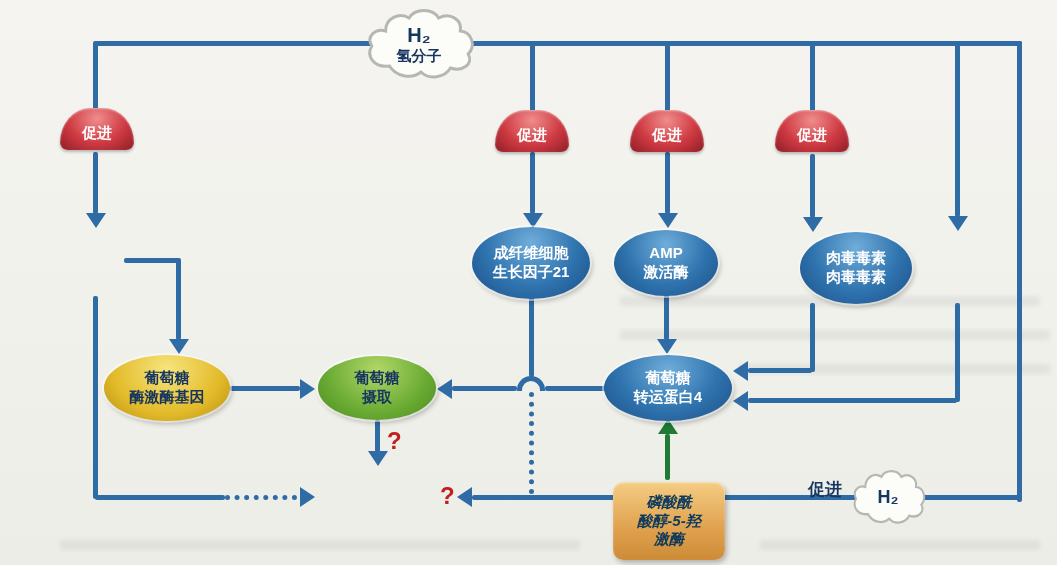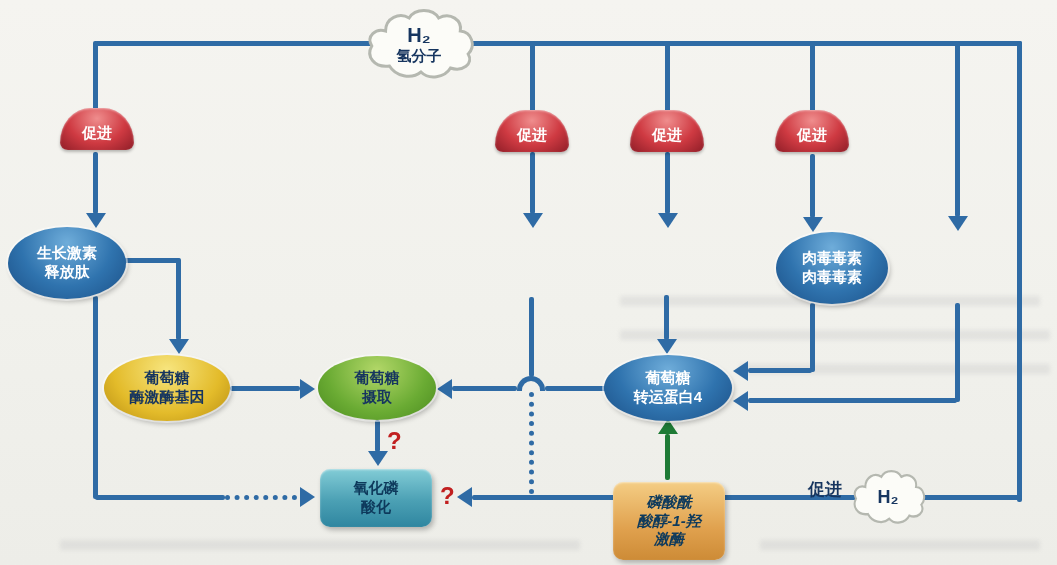--- a/index.html
+++ b/index.html
@@ -167,48 +167,48 @@
   <div class="dome" style="left:495px;top:110px;">
     <span>促进</span>
   </div>
   <div class="dome" style="left:630px;top:110px;">
     <span>促进</span>
   </div>
   <div class="dome" style="left:775px;top:110px;">
     <span>促进</span>
   </div>
 
-  <div class="ellipse blue" style="left:8px;top:227px;width:118px;height:72px;">
-    <span>生长激素</span>
-    <span>释放肽</span>
-  </div>
-  <div class="ellipse blue" style="left:776px;top:232px;width:112px;height:72px;">
+  <div class="ellipse blue" style="left:472px;top:227px;width:118px;height:72px;">
+    <span>成纤维细胞</span>
+    <span>生长因子21</span>
+  </div>
+  <div class="ellipse blue" style="left:614px;top:230px;width:104px;height:66px;">
+    <span>AMP</span>
+    <span>激活酶</span>
+  </div>
+  <div class="ellipse blue" style="left:800px;top:232px;width:112px;height:72px;">
     <span>肉毒毒素</span>
     <span>肉毒毒素</span>
   </div>
 
   <div class="ellipse yellow" style="left:104px;top:355px;width:126px;height:66px;">
     <span>葡萄糖</span>
     <span>酶激酶基因</span>
   </div>
   <div class="ellipse green" style="left:318px;top:356px;width:118px;height:64px;">
     <span>葡萄糖</span>
     <span>摄取</span>
   </div>
   <div class="ellipse blue" style="left:604px;top:355px;width:128px;height:66px;">
     <span>葡萄糖</span>
     <span>转运蛋白4</span>
   </div>
 
-  <div class="rbox teal" style="left:320px;top:469px;width:112px;height:58px;">
-    <span>氧化磷</span>
-    <span>酸化</span>
-  </div>
   <div class="rbox orange" style="left:613px;top:482px;width:112px;height:78px;">
     <span>磷酸酰</span>
-    <span>酸醇-1-羟</span>
+    <span>酸醇-5-羟</span>
     <span>激酶</span>
   </div>
 
   <div class="qmark" style="left:387px;top:427px;">?</div>
   <div class="qmark" style="left:440px;top:482px;">?</div>
 
 </div>
 
 </body></html>

